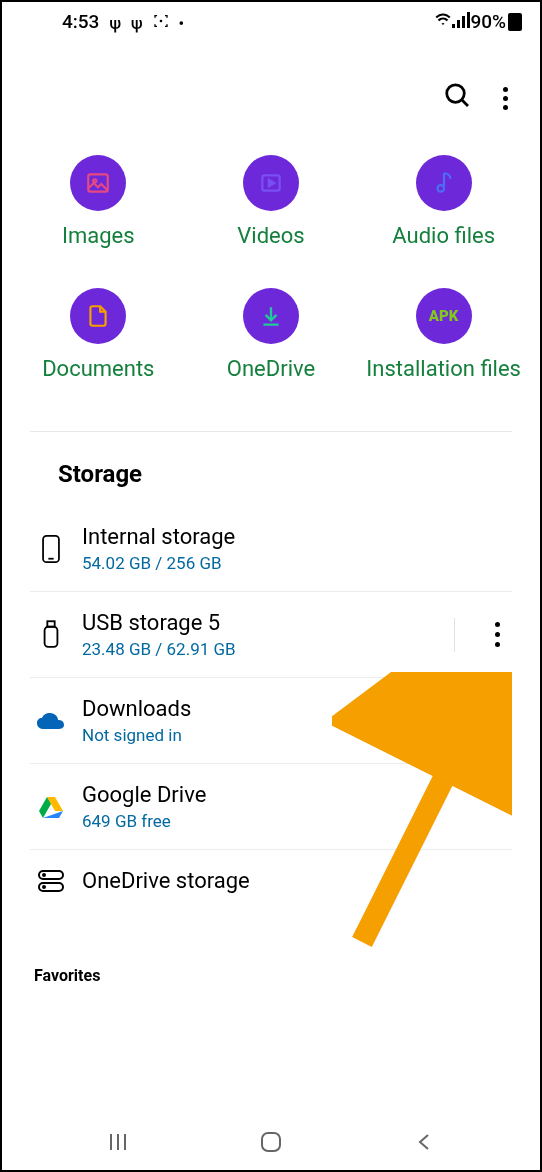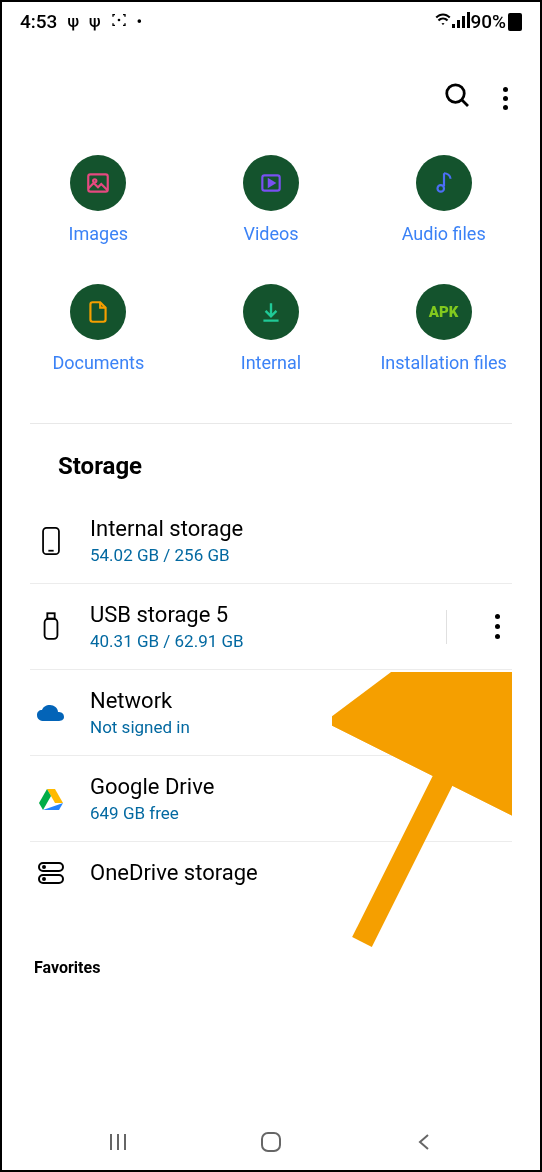--- a/index.html
+++ b/index.html
@@ -13,21 +13,21 @@
   overflow: hidden;
 }
 .status-bar {
   display: flex;
   justify-content: space-between;
   align-items: center;
   padding: 8px 18px;
   font-size: 19px;
   font-weight: 500;
 }
-.status-left { display: flex; gap: 10px; align-items: center; }
+.status-left { display: flex; gap: 10px; align-items: flex-end; margin-left: 42px; }
 .status-right { display: flex; gap: 0; align-items: center; }
 .status-icon { font-size: 16px; }
 .battery-icon { display: inline-block; width: 14px; height: 18px; background: #000; border-radius: 2px; margin-left: 2px; }
 
 .search-bar {
   display: flex;
   justify-content: flex-end;
   align-items: center;
   padding: 40px 32px 10px;
   gap: 30px;
@@ -36,34 +36,34 @@
 .vdots { display: flex; flex-direction: column; gap: 4px; align-items: center; }
 .vdots span { width: 5px; height: 5px; background: #000; border-radius: 50%; }
 
 .categories {
   display: grid;
   grid-template-columns: 1fr 1fr 1fr;
   padding: 30px 10px 20px;
   row-gap: 40px;
 }
 .cat-item { display: flex; flex-direction: column; align-items: center; gap: 12px; cursor: pointer; }
-.cat-circle { width: 56px; height: 56px; background: #14532d; border-radius: 50%; display: flex; align-items: center; justify-content: center; }
-.cat-label { font-size: 18px; color: #3b82f6; }
+.cat-circle { width: 56px; height: 56px; background: #6d28d9; border-radius: 50%; display: flex; align-items: center; justify-content: center; }
+.cat-label { font-size: 22px; color: #15803d; }
 
 .divider { height: 1px; background: #e8e8e8; margin: 30px 28px 0; }
 
 .section-title { font-size: 24px; font-weight: 700; padding: 28px 32px 18px; margin-left: 24px; }
 
 .storage-list { padding: 0 28px; }
 .storage-item {
   display: flex;
   align-items: center;
   padding: 18px 4px;
   border-bottom: 1px solid #ececec;
-  gap: 22px;
+  gap: 14px;
   position: relative;
   cursor: pointer;
 }
 .storage-item:last-child { border-bottom: none; }
 .storage-icon { width: 34px; display: flex; justify-content: center; align-items: center; flex-shrink: 0; }
 .storage-text { flex: 1; }
 .storage-name { font-size: 22px; color: #000; }
 .storage-detail { font-size: 17px; color: #0369a1; margin-top: 4px; }
 .item-vdots { display: flex; flex-direction: column; gap: 5px; align-items: center; padding: 8px; }
 .item-vdots span { width: 5px; height: 5px; background: #000; border-radius: 50%; }
@@ -176,21 +176,21 @@
         </svg>
     </div>
     <div class="cat-label">Documents</div>
   </div>
   <div class="cat-item">
     <div class="cat-circle">
       <svg width="26" height="26" viewBox="0 0 24 24" fill="none" stroke="#20c997" stroke-width="2.2">
           <path d="M12 4v12M7 11l5 5 5-5M5 20h14"></path>
         </svg>
     </div>
-    <div class="cat-label">Internal</div>
+    <div class="cat-label">OneDrive</div>
   </div>
   <div class="cat-item">
     <div class="cat-circle">
       <span style="color:#82c91e;font-weight:900;font-size:15px">APK</span>
     </div>
     <div class="cat-label">Installation files</div>
   </div>
 </div>
 
 <div class="divider"></div>
@@ -213,38 +213,38 @@
 
   <div class="storage-item">
     <div class="storage-icon">
       <svg width="22" height="32" viewBox="0 0 24 34" fill="none" stroke="#000" stroke-width="2">
           <rect x="8" y="2" width="8" height="6"></rect>
           <rect x="5" y="8" width="14" height="22" rx="4"></rect>
         </svg>
     </div>
     <div class="storage-text">
       <div class="storage-name">USB storage 5</div>
-      <div class="storage-detail">40.31 GB / 62.91 GB</div>
+      <div class="storage-detail">23.48 GB / 62.91 GB</div>
     </div>
     <div class="item-sep"></div>
     <div class="item-vdots">
       <span></span>
         <span></span>
         <span></span>
     </div>
   </div>
 
   <div class="storage-item">
     <div class="storage-icon">
       <svg width="30" height="20" viewBox="0 0 30 20">
           <path d="M8 18c-4 0-7-2-7-6 0-3 2-5 5-5 1-3 4-5 8-5 4 0 8 3 8 7 3 0 6 1 6 5 0 3-3 4-6 4H8z" fill="#0364b8"></path>
         </svg>
     </div>
     <div class="storage-text">
-      <div class="storage-name">Network</div>
+      <div class="storage-name">Downloads</div>
       <div class="storage-detail">Not signed in</div>
     </div>
   </div>
 
   <div class="storage-item">
     <div class="storage-icon">
       <svg width="26" height="24" viewBox="0 0 26 24">
           <polygon points="9,2 17,2 25,16 17,16" fill="#ffba00"></polygon>
           <polygon points="1,16 9,2 13,9 5,23" fill="#00ac47"></polygon>
           <polygon points="5,23 25,16 21,23" fill="#2684fc"></polygon>

